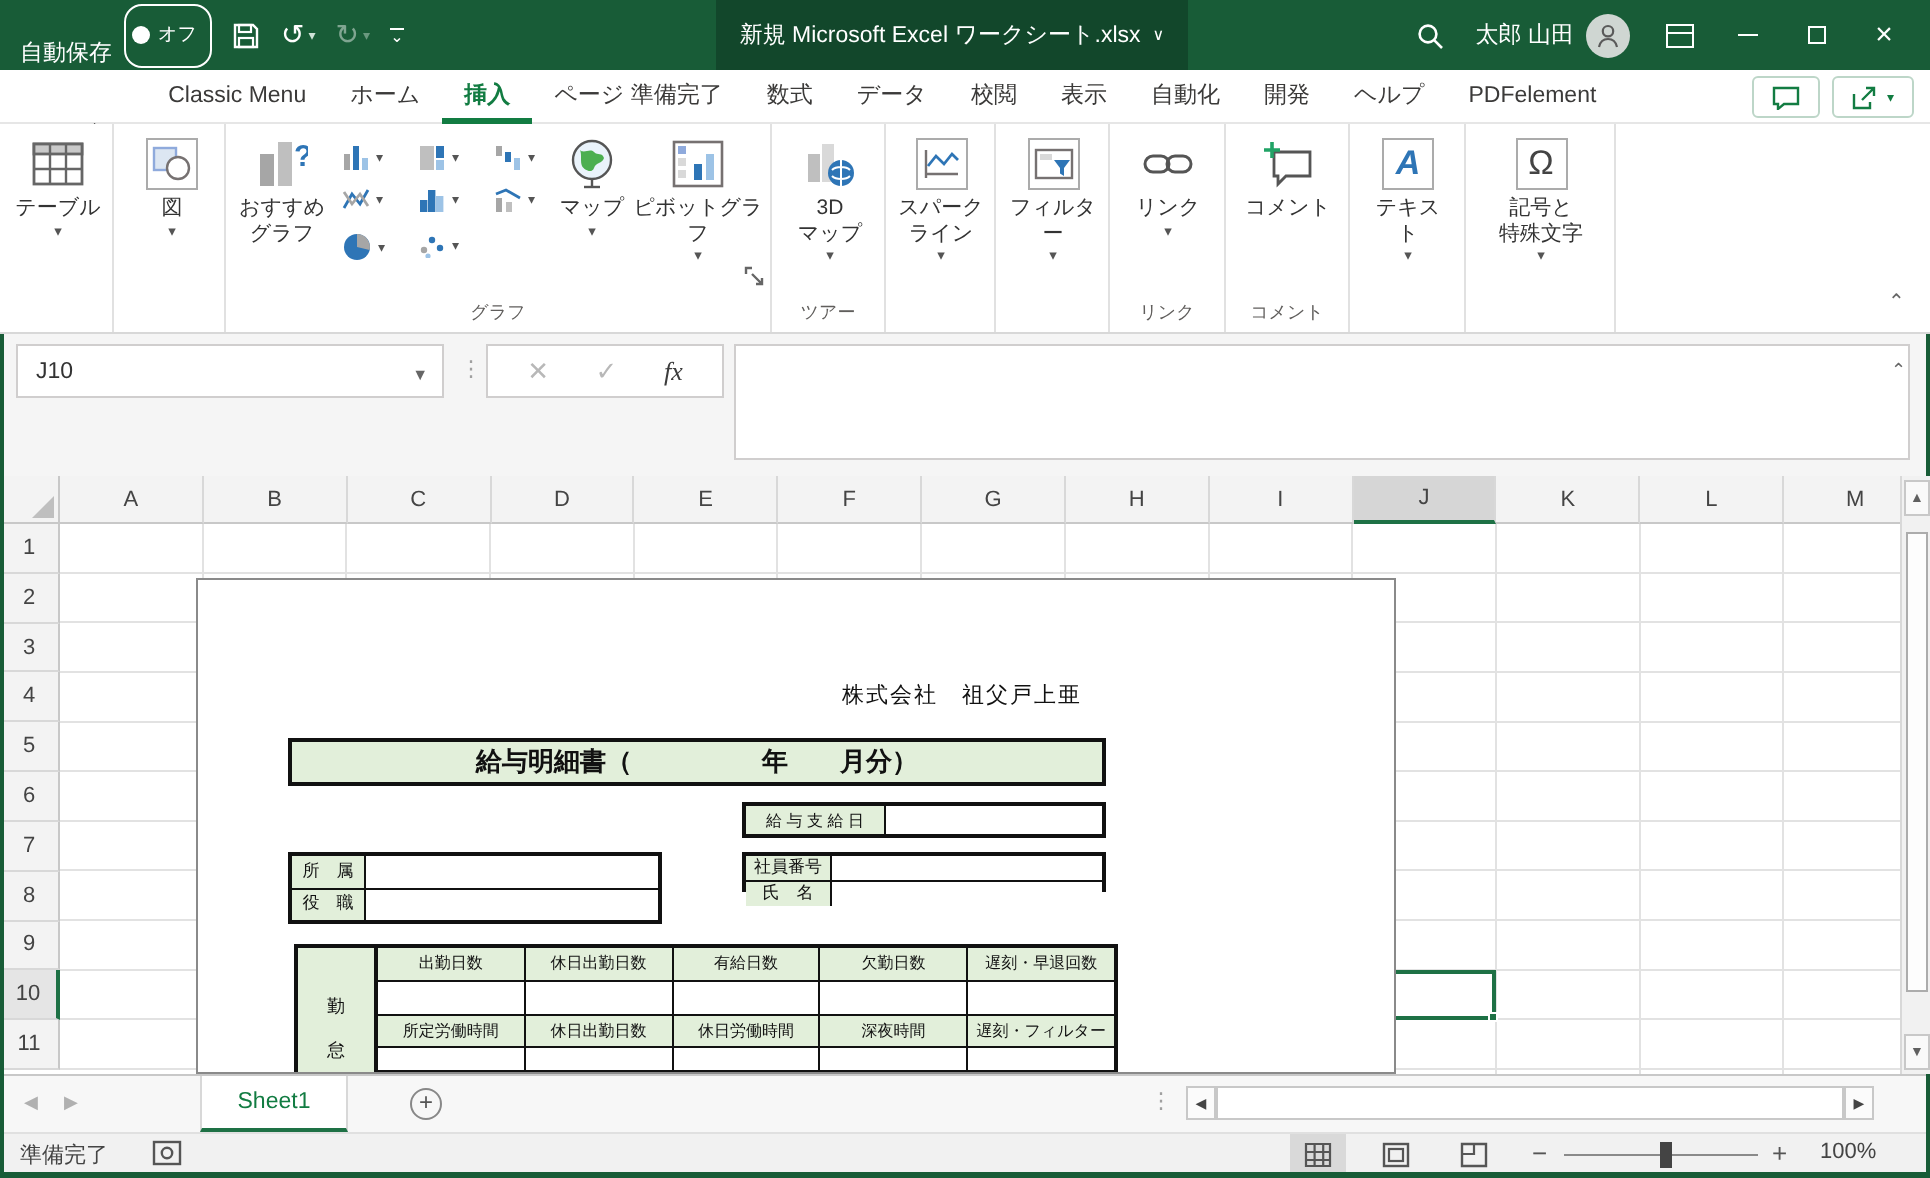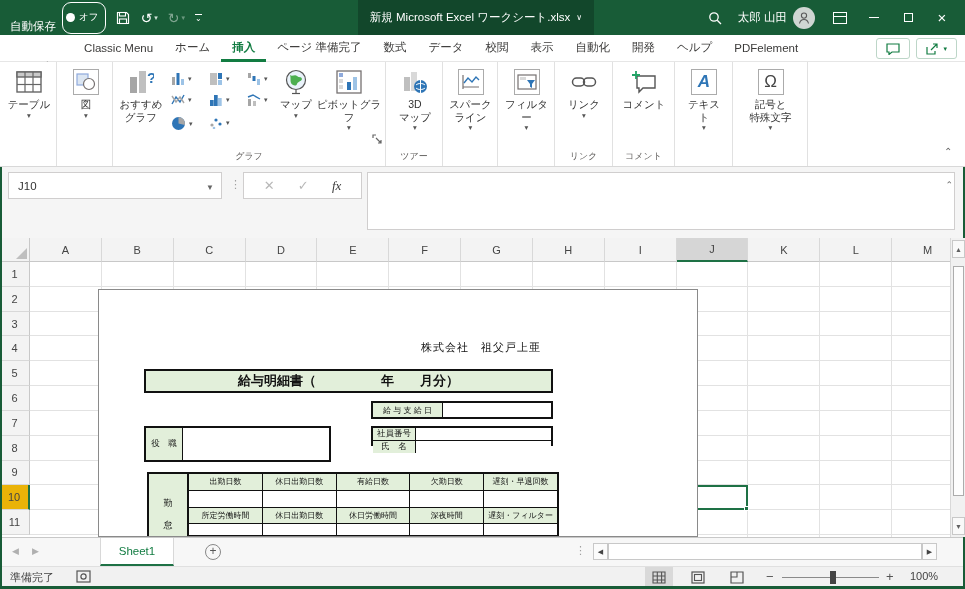--- a/index.html
+++ b/index.html
@@ -59,21 +59,21 @@
 
   
   .gridwrap{position:absolute;left:0;top:238px;width:965px;height:299px;background:#fff;overflow:hidden;}
   .corner{position:absolute;left:0;top:0;width:30px;height:24px;background:#F3F3F3;border-right:1px solid #C8C8C8;border-bottom:1px solid #C8C8C8;}
   .corner:after{content:"";position:absolute;right:2px;bottom:2px;border-left:11px solid transparent;border-bottom:11px solid #BFBFBF;}
   .colheads{position:absolute;left:30px;top:0;width:920px;height:24px;display:flex;overflow:hidden;}
   .ch{width:71.85px;flex:0 0 71.85px;height:24px;background:#F3F3F3;border-right:1px solid #D8D8D8;border-bottom:1px solid #C8C8C8;font-size:11px;color:#444;display:flex;align-items:center;justify-content:center;}
   .ch.sel{background:#D6D6D6;border-bottom:2px solid #1E7145;}
   .rowheads{position:absolute;left:0;top:24px;width:30px;height:275px;display:flex;flex-direction:column;}
   .rh{height:24.82px;flex:0 0 24.82px;background:#F3F3F3;border-right:1px solid #C8C8C8;border-bottom:1px solid #D8D8D8;font-size:11px;color:#444;display:flex;align-items:center;justify-content:center;}
-  .rh.sel{background:#eab308;border-right:2px solid #1E7145;}
+  .rh.sel{background:#e5e5e5;border-right:2px solid #1E7145;}
   .cells{position:absolute;left:30px;top:24px;width:920px;height:275px;
     background-image:
       repeating-linear-gradient(to right,transparent 0 70.85px,#E2E2E2 70.85px 71.85px),
       repeating-linear-gradient(to bottom,transparent 0 23.82px,#E2E2E2 23.82px 24.82px);}
   .selcell{position:absolute;left:676px;top:247px;width:72px;height:25px;border:2px solid #1E7145;z-index:1;}
   .fillhandle{position:absolute;right:-3px;bottom:-3px;width:5px;height:5px;background:#1E7145;border:1px solid #fff;}
   .vscroll{position:absolute;right:0;top:0;width:15px;height:299px;background:#F1F1F1;border-left:1px solid #D8D8D8;z-index:3;}
   .vs-btn{position:absolute;left:1px;width:13px;height:18px;background:#F9F9F9;border:1px solid #C8C8C8;color:#606060;font-size:7px;display:flex;align-items:center;justify-content:center;}
   .vs-thumb{position:absolute;left:2px;top:28px;width:11px;height:230px;background:#FDFDFD;border:1px solid #ACACAC;}
 
@@ -519,20 +519,24 @@
     </div>
 
     <div class="doc">
       <div class="company">株式会社　祖父戸上亜</div>
       <div class="titlebox">給与明細書（　　　　　年　　月分）</div>
       <div class="paybox">
         <div class="paylabel">給 与 支 給 日</div>
         <div class="fval"></div>
       </div>
       <div class="fieldbox" style="left:45px;top:136px;width:187px;height:36px">
+        <div class="frow">
+            <div class="flabel" style="width:37px">所　属</div>
+            <div class="fval"></div>
+          </div>
         <div class="frow">
             <div class="flabel" style="width:37px">役　職</div>
             <div class="fval"></div>
           </div>
       </div>
       <div class="fieldbox" style="left:272px;top:136px;width:182px;height:20px">
         <div class="frow">
             <div class="flabel" style="width:43px">社員番号</div>
             <div class="fval"></div>
           </div>

